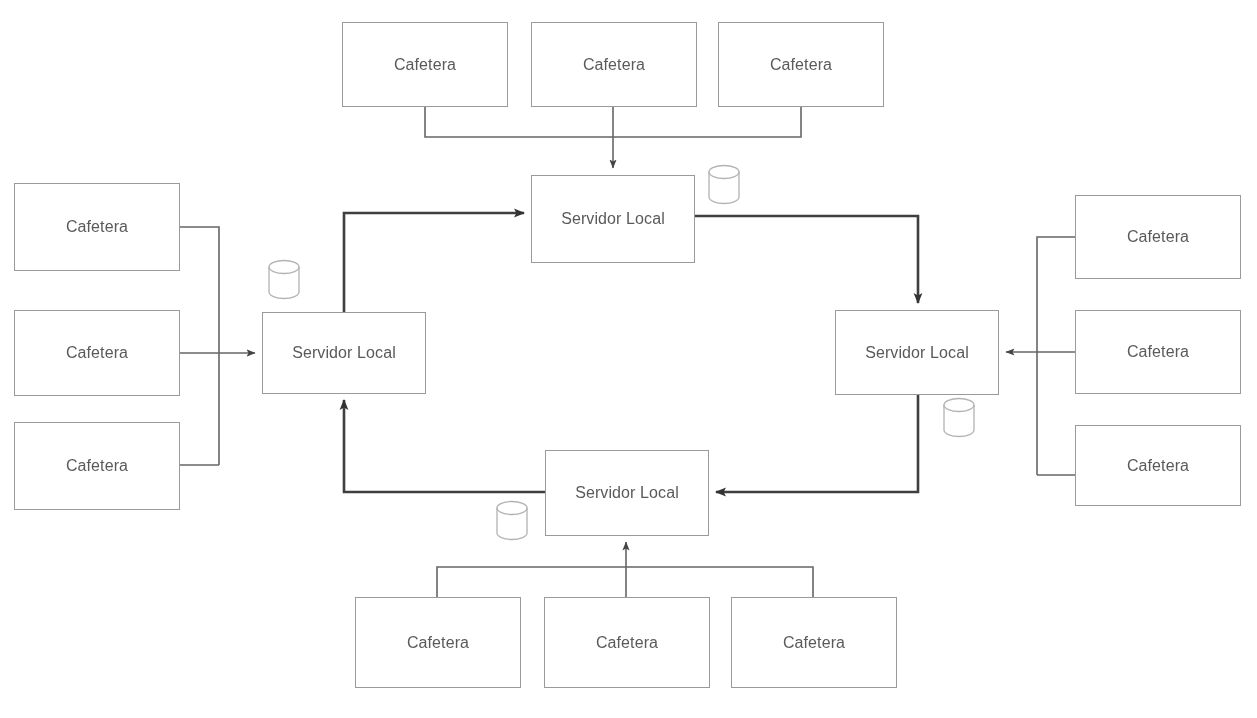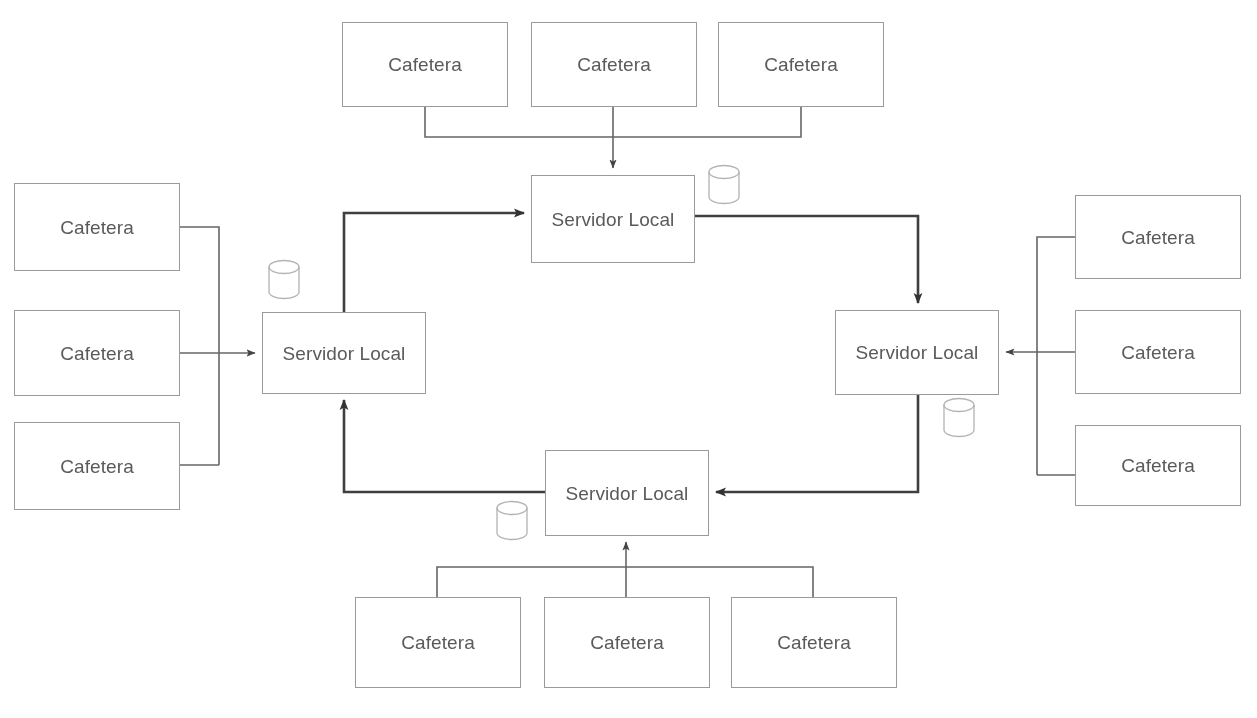--- a/index.html
+++ b/index.html
@@ -31,21 +31,21 @@
     box-sizing: border-box;
     background: #ffffff;
     border: 1px solid #9a9a9a;
     display: flex;
     align-items: center;
     justify-content: center;
     z-index: 3;
   }
   .node-label {
     font-family: "Liberation Sans", sans-serif;
-    font-size: 19px;
+    font-size: 16px;
     color: #5a5a5a;
     letter-spacing: 0.1px;
     white-space: nowrap;
     line-height: 1;
   }
   .db {
     position: absolute;
     z-index: 2;
   }
 </style>

